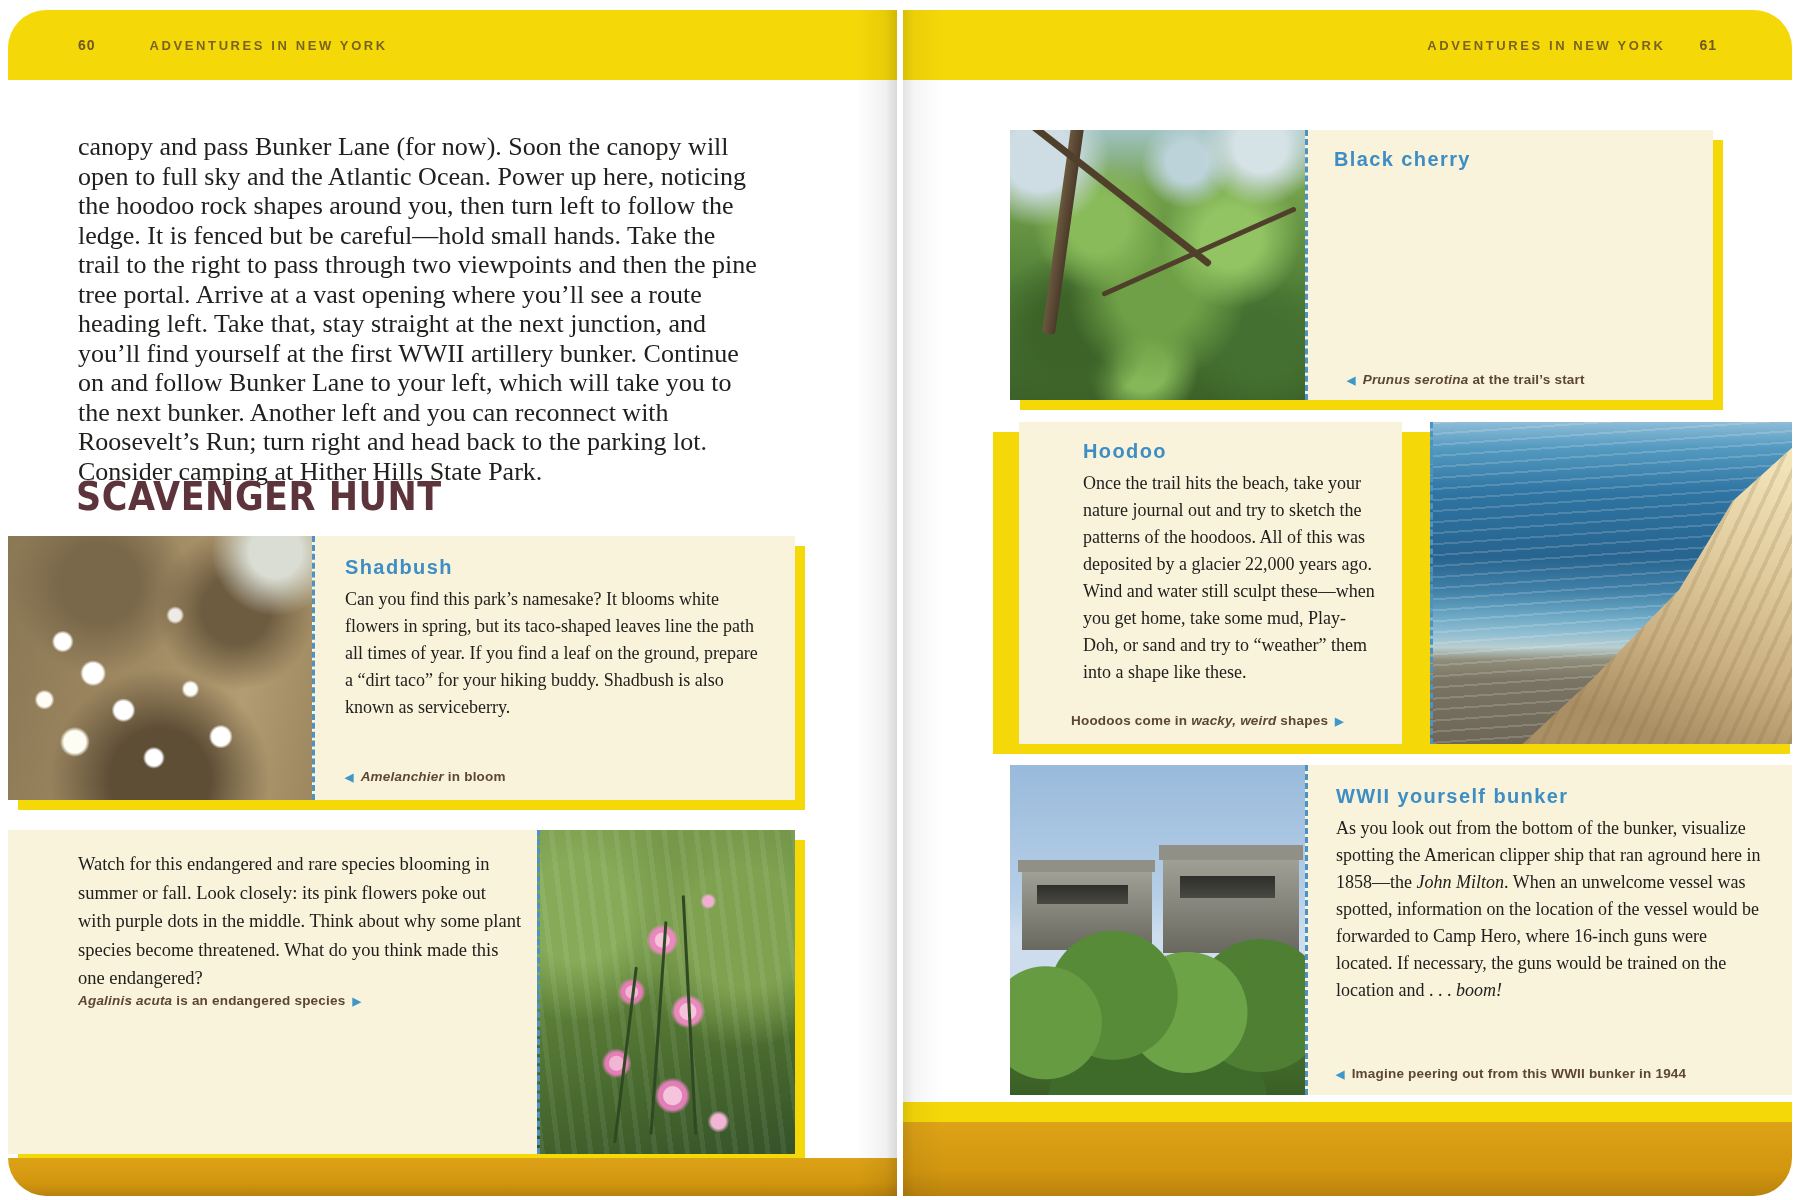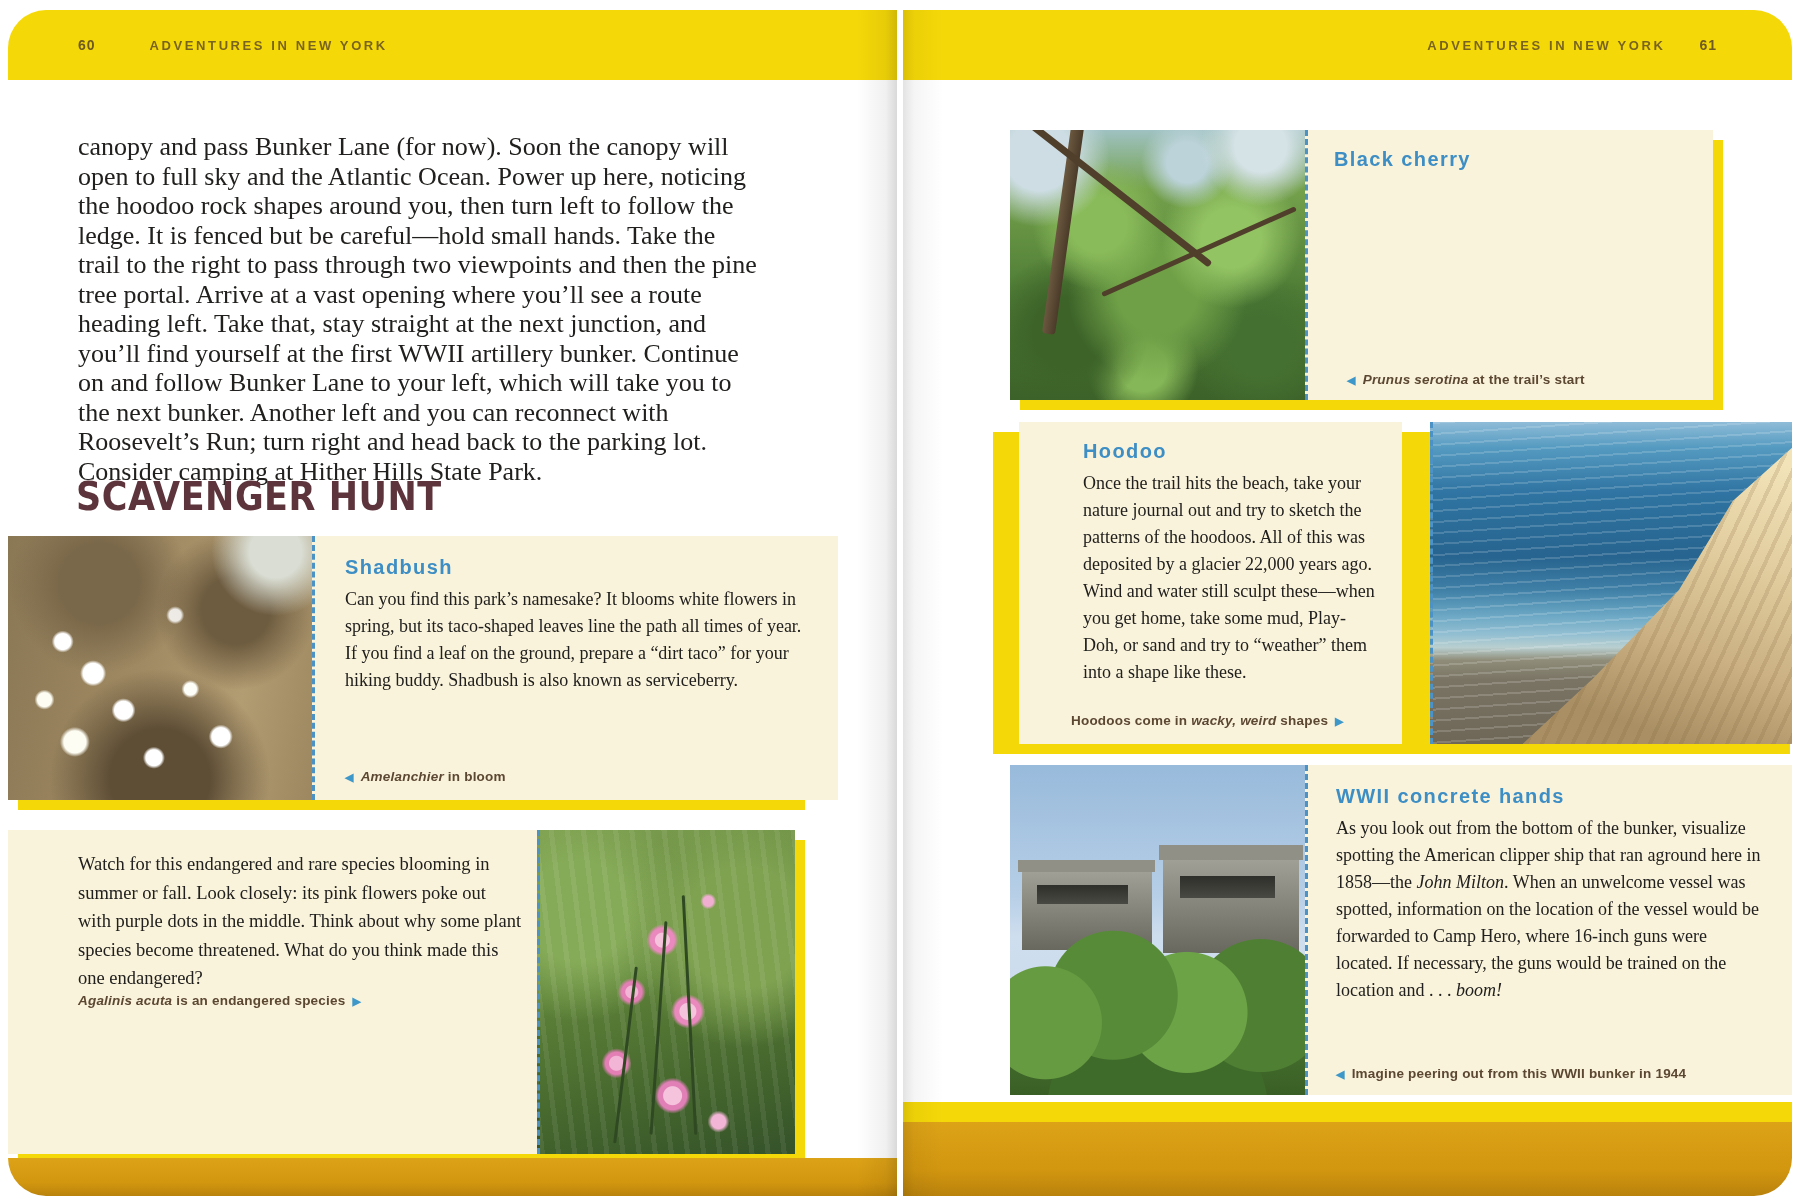--- a/index.html
+++ b/index.html
@@ -45,21 +45,21 @@
   .arr.r{margin-left:7px;}
 
   
   .shadow{background:#f5d808;}
   .panel{background:#faf3db;box-sizing:border-box;}
   .dashL{border-left:3px dashed #4d92c4;}
 
   
   #shSh{left:18px;top:546px;width:787px;height:264px;}
   #shPh{left:8px;top:536px;width:304px;height:264px;}
-  #shPn{left:312px;top:536px;width:526px;height:264px;padding:20px 28px 0 30px;}
+  #shPn{left:312px;top:536px;width:483px;height:264px;padding:20px 28px 0 30px;}
   #shPn .cap{left:30px;bottom:16px;}
 
   
   #geSh{left:18px;top:840px;width:787px;height:324px;}
   #gePn{left:8px;top:830px;width:787px;height:324px;padding:20px 0 0 70px;}
   #gePn .txt{width:445px;}
   #gePn .bd{font-size:18.5px;line-height:28.5px;}
   #gePn .cap{position:static;display:block;}
   #gePh{left:537px;top:830px;width:258px;height:324px;box-sizing:border-box;}
 
@@ -243,21 +243,21 @@
   <div class="abs ph" id="buPh">
     <div class="tower" id="t1">
         <div class="slit"></div>
       </div>
     <div class="tower" id="t2">
         <div class="slit"></div>
       </div>
     <div id="bush"></div>
   </div>
   <div class="abs panel dashL" id="buPn">
-    <div class="ptitle">WWII concrete hands</div>
+    <div class="ptitle">WWII yourself bunker</div>
     <div class="bd"><span>As you look out from the bottom of the bunker, visualize spotting the American clipper ship that ran aground here in 1858—the </span><span style="font-style: italic;">John Milton</span><span>. When an unwelcome vessel was spotted, information on the location of the vessel would be forwarded to Camp Hero, where 16-inch guns were located. If necessary, the guns would be trained on the location and . . . </span><span style="font-style: italic;">boom!</span></div>
     <div class="cap">
       <span class="arr l">◀</span><span>Imagine peering out from this WWII bunker in 1944</span>
     </div>
   </div>
 
   <div class="abs" id="ybandR"></div>
   <div class="abs gold" id="goldL"></div>
   <div class="abs gold" id="goldR"></div>
 

